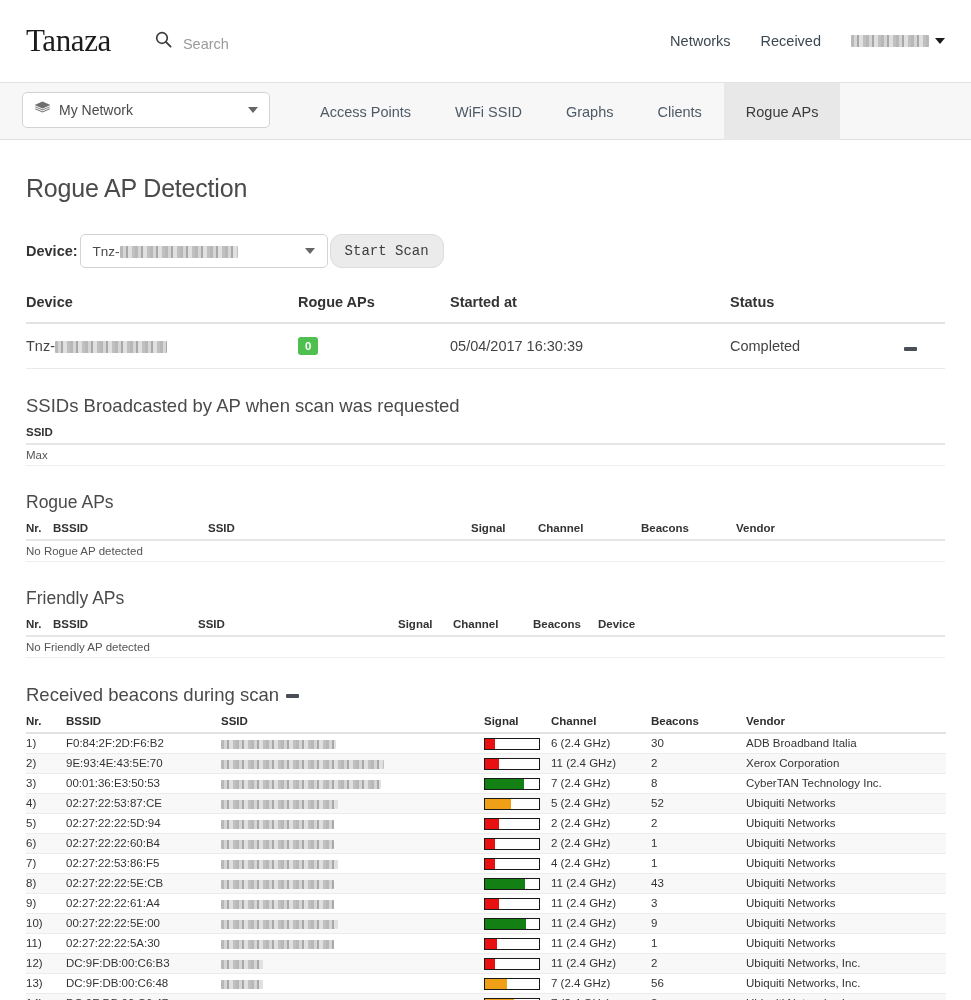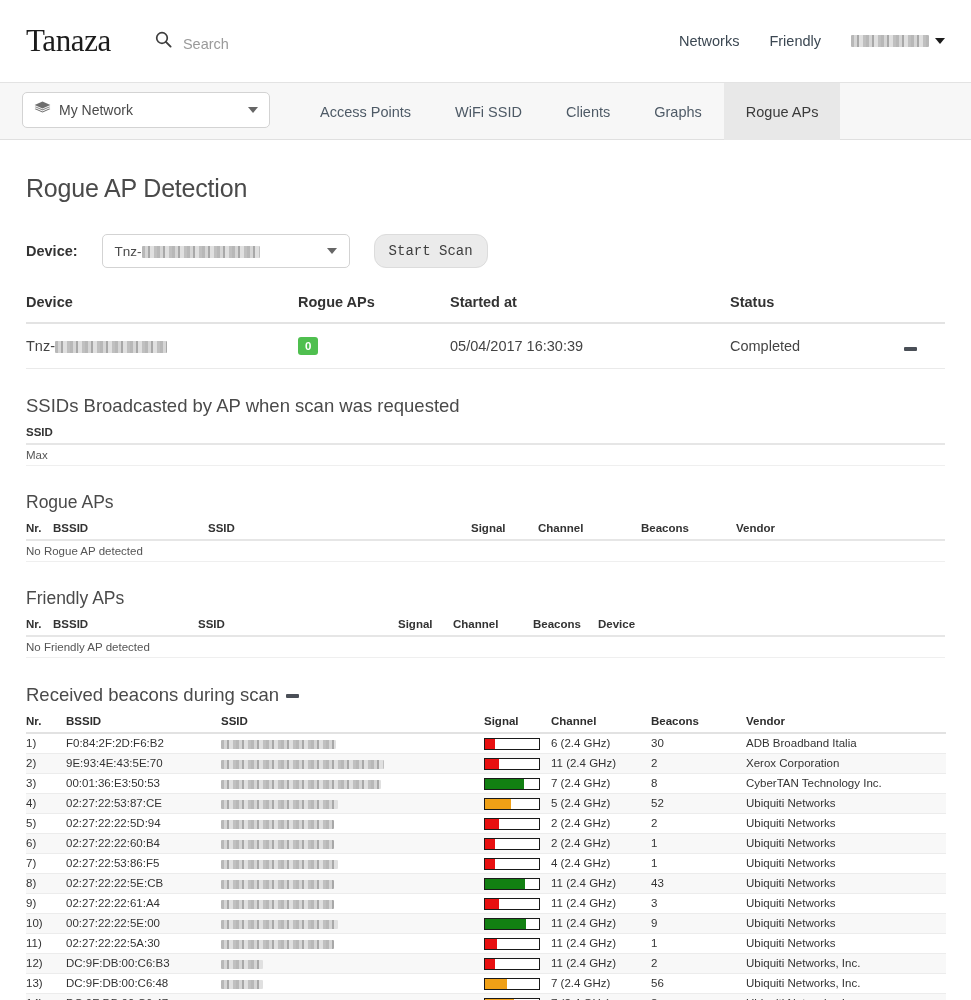--- a/index.html
+++ b/index.html
@@ -138,21 +138,21 @@
     font-weight: 400;
     color: #4a4a4a;
     margin: 34px 0 0 0;
     letter-spacing: -0.2px;
   }
 
   .device-row {
     display: flex;
     align-items: center;
     margin-top: 31px;
-    gap: 24px;
+    gap: 2px;
   }
   .device-label { font-size: 14.5px; font-weight: bold; color: #333; }
   .device-select {
     width: 248px; height: 34px;
     border: 1px solid #d3d3d3;
     border-radius: 5px;
     background: #fff;
     display: flex; align-items: center;
     padding: 0 12px;
     cursor: pointer;
@@ -283,21 +283,21 @@
       <svg width="17" height="17" viewBox="0 0 17 17">
         <circle cx="7" cy="7" r="5.3" fill="none" stroke="#3d3d3d" stroke-width="1.7"></circle>
         <line x1="10.9" y1="10.9" x2="15.6" y2="15.6" stroke="#3d3d3d" stroke-width="1.9" stroke-linecap="round"></line>
       </svg>
     </span>
     <input class="search-input" type="text" placeholder="Search" style="">
   </div>
 
   <div class="topnav">
     <a href="#">Networks</a>
-    <a href="#">Friendly</a>
+    <a href="#">Received</a>
     <div class="user-menu">
       <span class="redact" style="width:78px;height:12px;"></span>
       <span class="caret-down"></span>
     </div>
   </div>
 </div>
 
 <div class="tabstrip">
   <div class="net-select">
     <span>
@@ -307,22 +307,22 @@
         <path d="M8.5 10.4 L15.2 7.5 L16.4 8.1 L8.5 11.5 L0.6 8.1 L1.8 7.5 Z" fill="#6e6e6e"></path>
       </svg>
     </span>
     <span class="label">My Network</span>
     <span class="net-caret"></span>
   </div>
 
   <div class="tabs">
     <button class="tab">Access Points</button>
     <button class="tab">WiFi SSID</button>
+    <button class="tab">Graphs</button>
     <button class="tab">Clients</button>
-    <button class="tab">Graphs</button>
     <button class="tab active">Rogue APs</button>
   </div>
 </div>
 
 <div class="content">
 
   <h1 class="page-title">Rogue AP Detection</h1>
 
   <div class="device-row">
     <span class="device-label">Device:</span>

